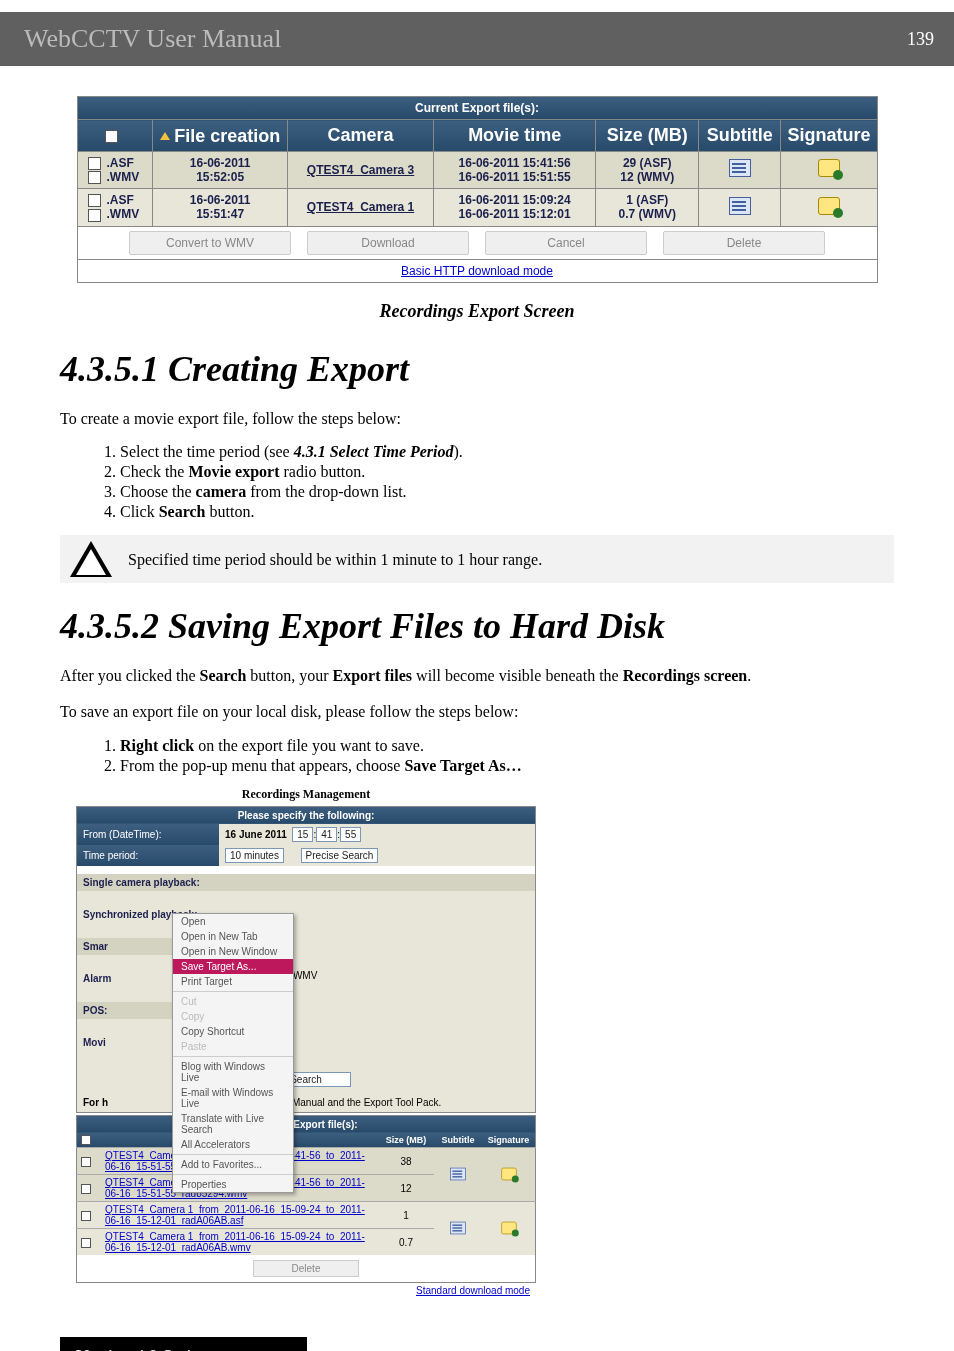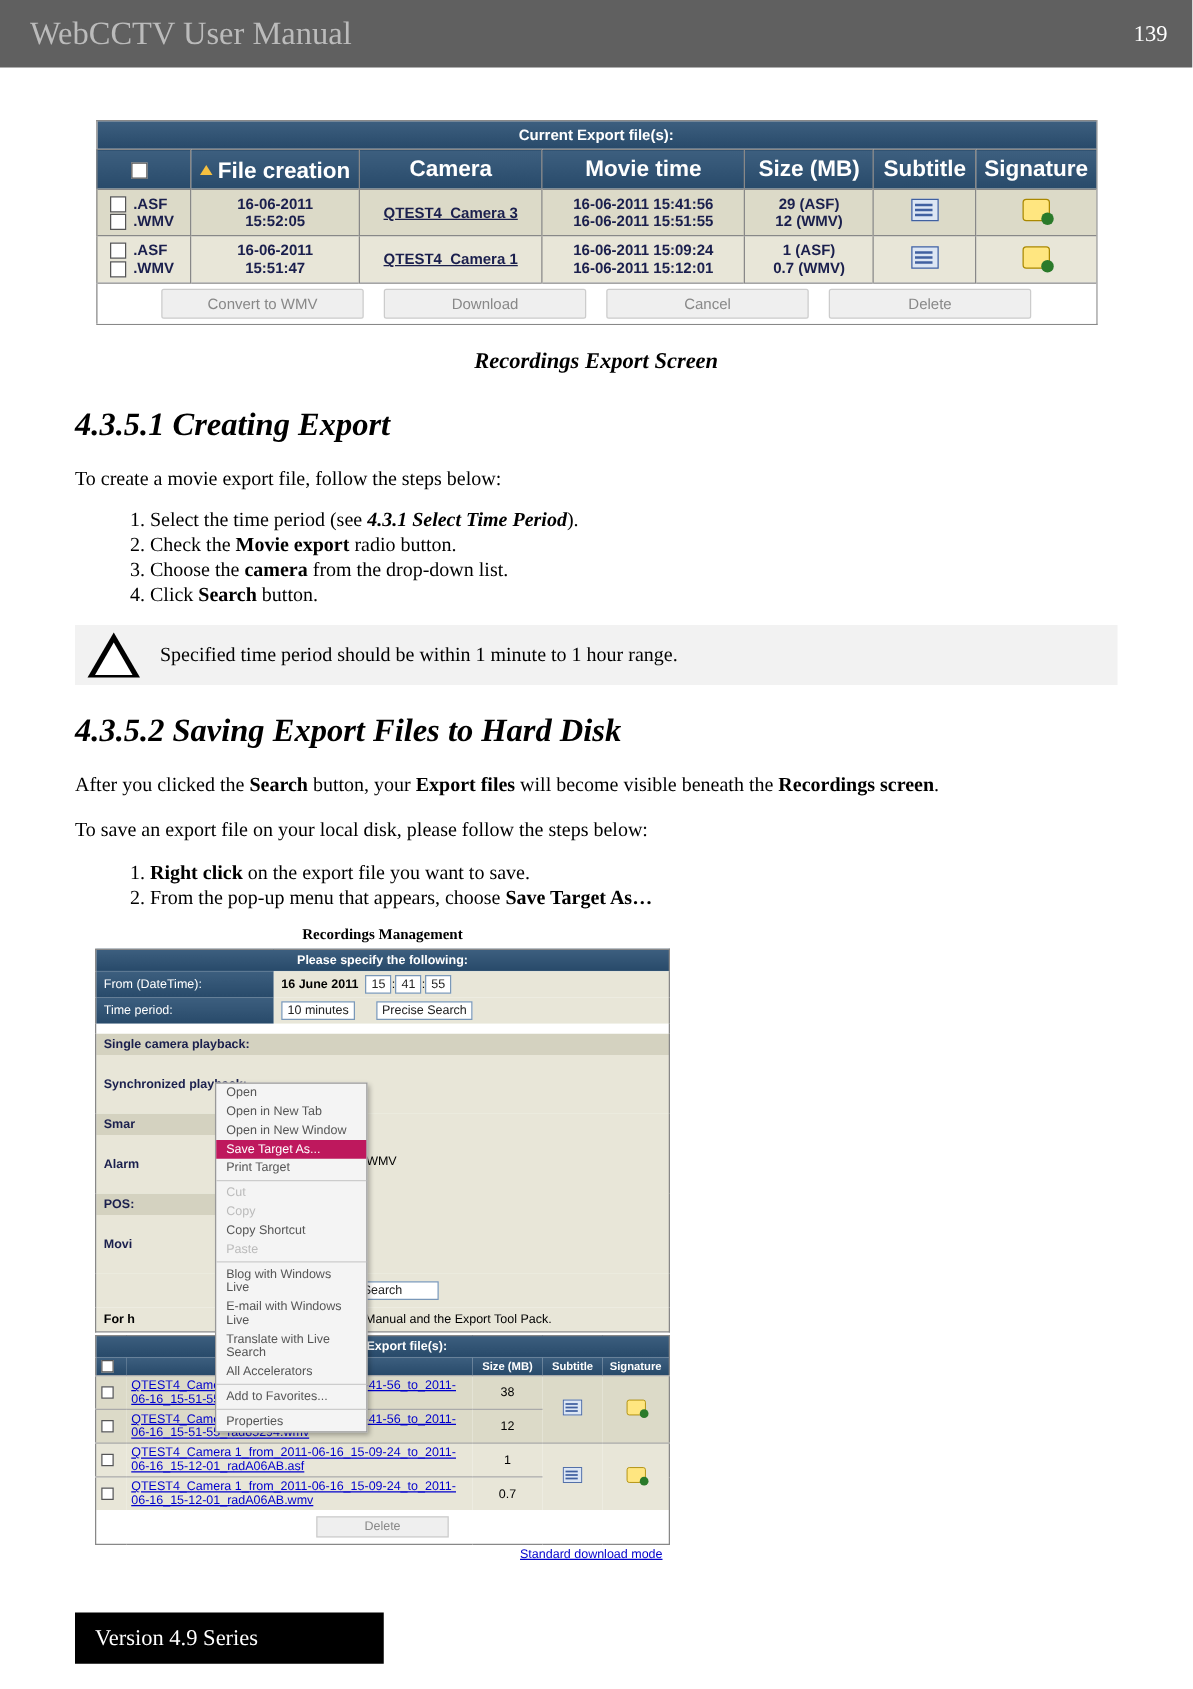--- a/index.html
+++ b/index.html
@@ -11,21 +11,21 @@
   }
   .page {
     width: 954px;
     min-height: 1351px;
     position: relative;
     box-sizing: border-box;
     padding: 36px 60px 110px 60px;
   }
   .topbar {
     position: absolute;
-    top: 0;
+    top: 12px;
     left: 0;
     width: 100%;
     height: 54px;
     background: #606060;
     display: flex;
     align-items: center;
     justify-content: space-between;
     padding: 0 20px 0 24px;
     box-sizing: border-box;
   }
@@ -122,21 +122,21 @@
   
   .caption {
     text-align: center;
     font-style: italic;
     font-weight: bold;
     font-size: 18px;
     margin: 18px 0 26px 0;
   }
   
   .h3 {
-    font-size: 26px;
+    font-size: 36px;
     font-style: italic;
     font-weight: bold;
     margin: 14px 0 18px 0;
   }
   .body-p {
     font-size: 16px;
     margin: 14px 0;
     line-height: 1.35;
   }
   ol.steps {
@@ -296,20 +296,23 @@
         <tr>
               <td colspan="7" class="btns-row">
           <div class="btns-inner">
             <div class="btn-disabled">Convert to WMV</div>
             <div class="btn-disabled">Download</div>
             <div class="btn-disabled">Cancel</div>
             <div class="btn-disabled">Delete</div>
           </div>
         </td>
             </tr>
+        <tr>
+              <td colspan="7" class="basiclink-row"><a>Basic HTTP download mode</a></td>
+            </tr>
       </tbody>
         </table>
     </div>
 
     <div class="caption">Recordings Export Screen</div>
 
     <div class="h3">4.3.5.1 Creating Export</div>
     <p class="body-p">To create a movie export file, follow the steps below:</p>
     <ol class="steps">
       <li><span>Select the time period (see </span><b><i>4.3.1 Select Time Period</i></b><span>).</span></li>

